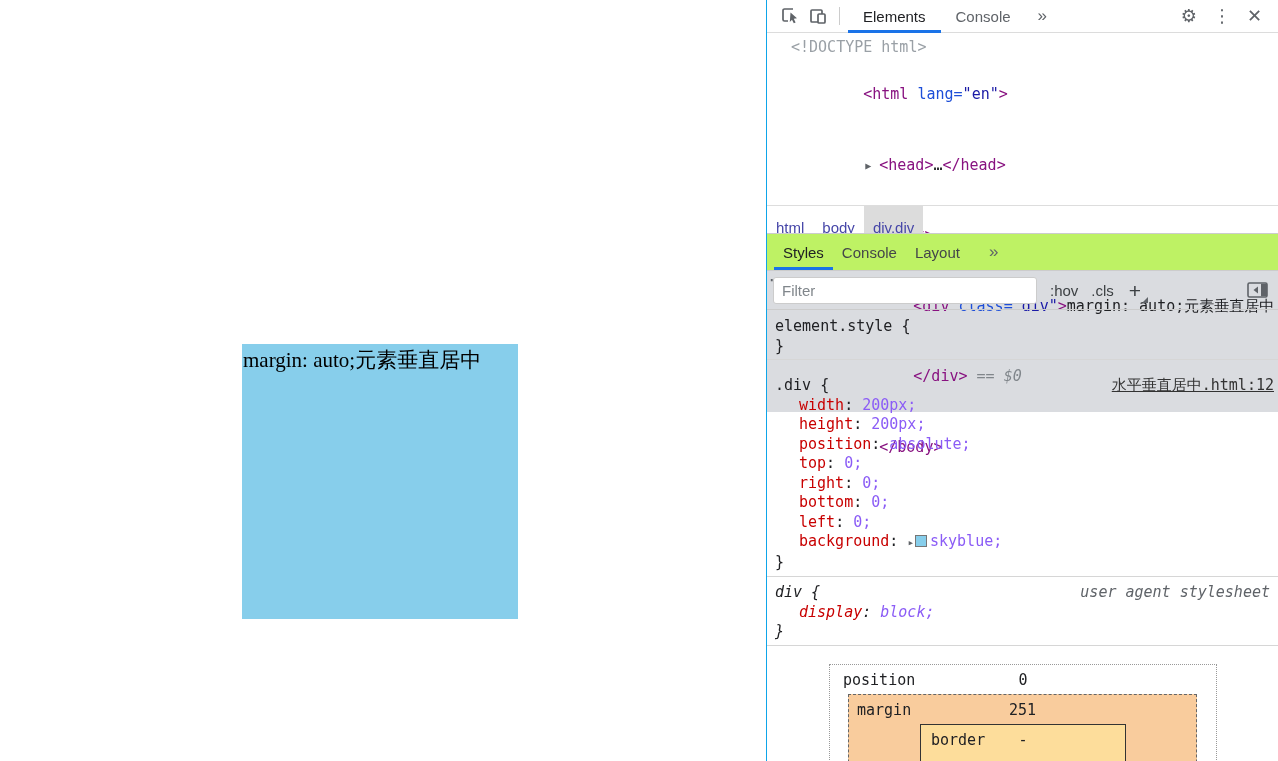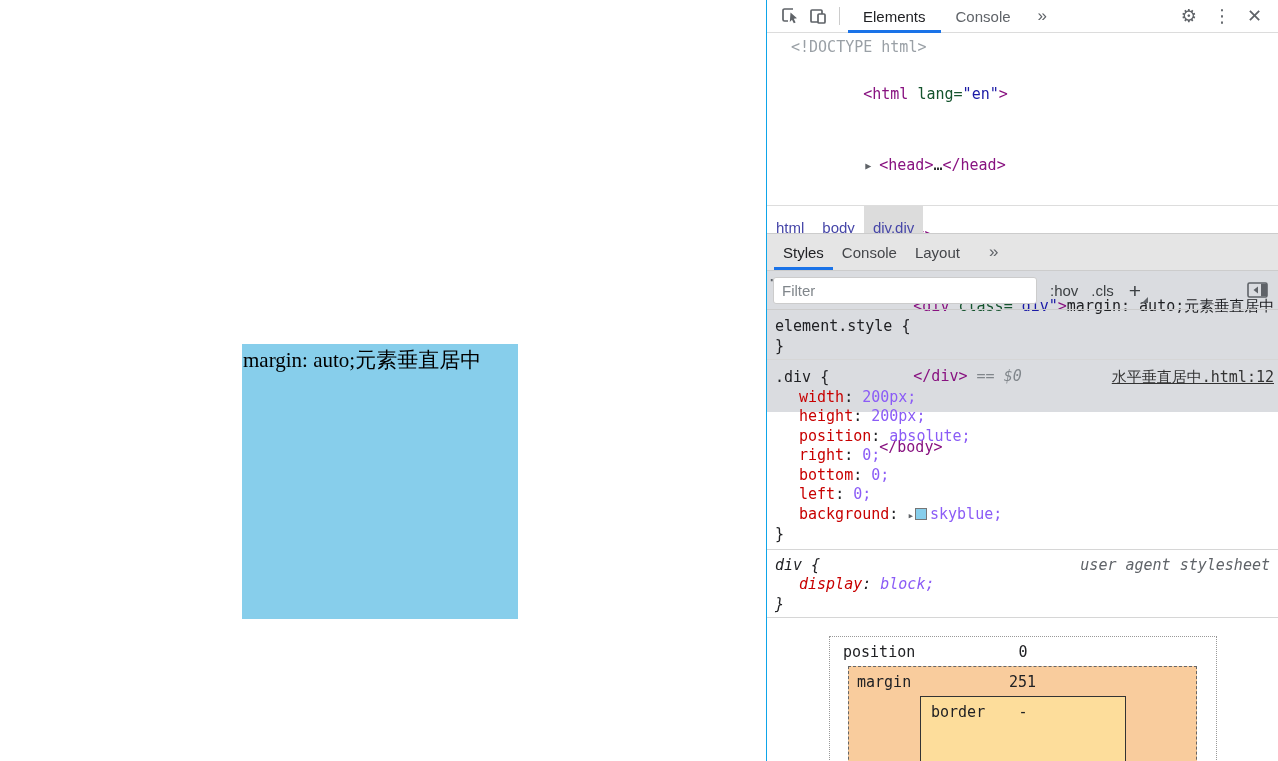--- a/index.html
+++ b/index.html
@@ -34,39 +34,39 @@
   
   .dt-dom { position:absolute; top:33px; left:0; right:0; height:172px;
     font-family:"DejaVu Sans Mono", monospace; font-size:15px; padding-top:3px; }
   .dom-line { line-height:23.5px; white-space:pre; }
   .dom-line * { white-space:pre; }
   .ind0 { padding-left:24px; }
   .ind1 { padding-left:26px; }
   .ind1c { padding-left:40px; }
   .ind2 { padding-left:56px; }
   .t-tag { color:#881280; }
-  .t-attr { color:#14532d;margin-top:45px; }
+  .t-attr { color:#1d4ed8;margin-top:45px; }
   .t-val { color:#1a1aa6; }
   .t-doctype { color:#9aa0a6; }
   .t-text { color:#202124; }
   .t-meta { color:#80868b; }
   .t-meta-i { color:#80868b; font-style:italic; }
   .tree-arrow { display:inline-block; width:14px; color:#5f6368; font-size:10px; vertical-align:1px; cursor:pointer; }
   .dom-selected { background:#dadce0; position:relative; }
   .gutter-dots { position:absolute; left:3px; top:0; color:#5f6368; letter-spacing:1px; cursor:pointer; }
 
   
   .dt-crumbs { position:absolute; top:205px; left:0; right:0; height:44px;
     border-top:1px solid #ddd; display:flex; align-items:stretch; font-size:15px; color:#4646a8; }
   .crumb { display:flex; align-items:center; padding:0 9px; cursor:pointer; }
   .crumb.selected { background:#dcdcdc; }
 
   
   .dt-sectabs { position:absolute; top:233px; left:0; right:0; height:38px;
-    background:#e5e5e5; border-top:1px solid #ccc; border-bottom:1px solid #ccc;
+    background:#bef264; border-top:1px solid #ccc; border-bottom:1px solid #ccc;
     display:flex; align-items:stretch; padding-left:7px; font-size:15px; }
   .sec-tab { display:flex; align-items:center; padding:0 9px; color:#44464a; cursor:pointer; }
   .sec-tab.active { color:#202124; border-bottom:3px solid #1a73e8; padding-top:3px; }
   .sec-more { display:flex; align-items:center; font-size:17px; color:#5f6368; padding:0 14px; margin-left:6px; cursor:pointer; }
 
   
   .dt-filter { position:absolute; top:271px; left:0; right:0; height:39px;
     border-bottom:1px solid #ccc; display:flex; align-items:center; padding:0 10px 0 6px; }
   .filter-input { width:264px; height:27px; border:1px solid #ccc; border-radius:3px;
     font-size:15px; padding:0 8px; color:#202124; outline:none; font-family:"Liberation Sans", sans-serif; }
@@ -74,21 +74,21 @@
   .pseudo-btn { margin-left:13px; font-size:15px; color:#3c4043; cursor:pointer; }
   .plus-btn { margin-left:15px; font-size:21px; color:#3c4043; cursor:pointer; position:relative; line-height:1; }
   .plus-corner { position:absolute; right:-7px; bottom:-2px; width:0; height:0;
     border-bottom:6px solid #5f6368; border-left:6px solid transparent; }
   .panel-toggle { margin-left:auto; cursor:pointer; display:flex; align-items:center; }
 
   
   .dt-styles { position:absolute; top:311px; left:0; right:0; bottom:0; overflow:hidden;
     font-family:"DejaVu Sans Mono", monospace; font-size:15px; color:#202124; }
   .style-section { border-bottom:1px solid #d6d6d6; padding:6px 2px 3px 8px; }
-  .style-section.rule2 { padding:8px 2px 4px 8px; }
+  .style-section.rule2 { padding:8px 2px 4px 8px;margin-top:8px; }
   .sline { line-height:19.5px; white-space:pre; display:flex; }
   .sline * { white-space:pre; }
   .prop { padding-left:24px; line-height:19.5px; white-space:pre; }
   .prop * { white-space:pre; }
   .p-name { color:#c80000; cursor:text; }
   .p-val { color:#8b5cf6; cursor:text; }
   .flex-spacer { flex:1; }
   .sheet-link { color:#333; text-decoration:underline; cursor:pointer; margin-right:2px; font-size:15px; }
   .ua-origin { color:#5f6368; font-style:italic; margin-right:6px; }
   .ua * , .ua { font-style:italic; }
@@ -214,20 +214,21 @@
 
       <div class="style-section rule2">
         <div class="sline">
           <span>.div {</span>
           <span class="flex-spacer"></span>
           <span class="sheet-link">水平垂直居中.html:12</span>
         </div>
         <div class="prop"><span class="p-name">width</span><span>: </span><span class="p-val">200px;</span></div>
         <div class="prop"><span class="p-name">height</span><span>: </span><span class="p-val">200px;</span></div>
         <div class="prop"><span class="p-name">position</span><span>: </span><span class="p-val">absolute;</span></div>
+        <div class="prop"><span class="p-name">top</span><span>: </span><span class="p-val">0;</span></div>
         <div class="prop"><span class="p-name">right</span><span>: </span><span class="p-val">0;</span></div>
         <div class="prop"><span class="p-name">bottom</span><span>: </span><span class="p-val">0;</span></div>
         <div class="prop"><span class="p-name">left</span><span>: </span><span class="p-val">0;</span></div>
         <div class="prop"><span class="p-name">background</span><span>: </span><span class="exp-arrow">▸</span><span class="swatch"></span><span class="p-val">skyblue;</span></div>
         <div class="sline"><span>}</span></div>
       </div>
 
       <div class="style-section ua">
         <div class="sline">
           <span>div {</span>

